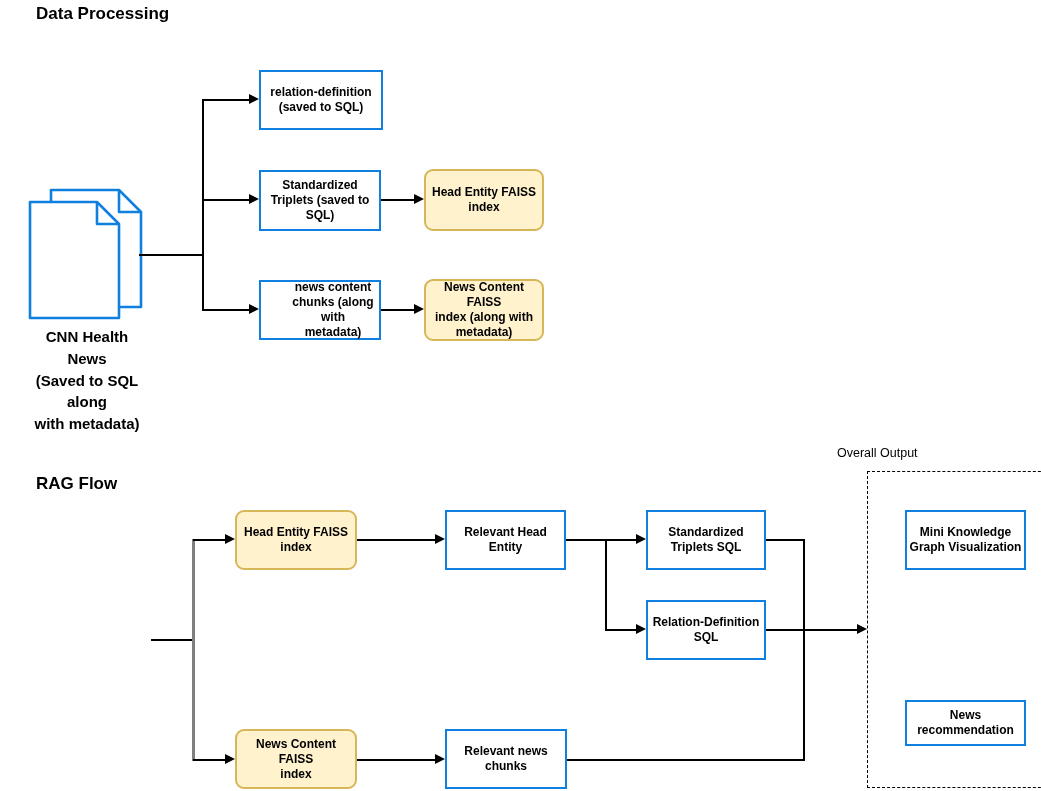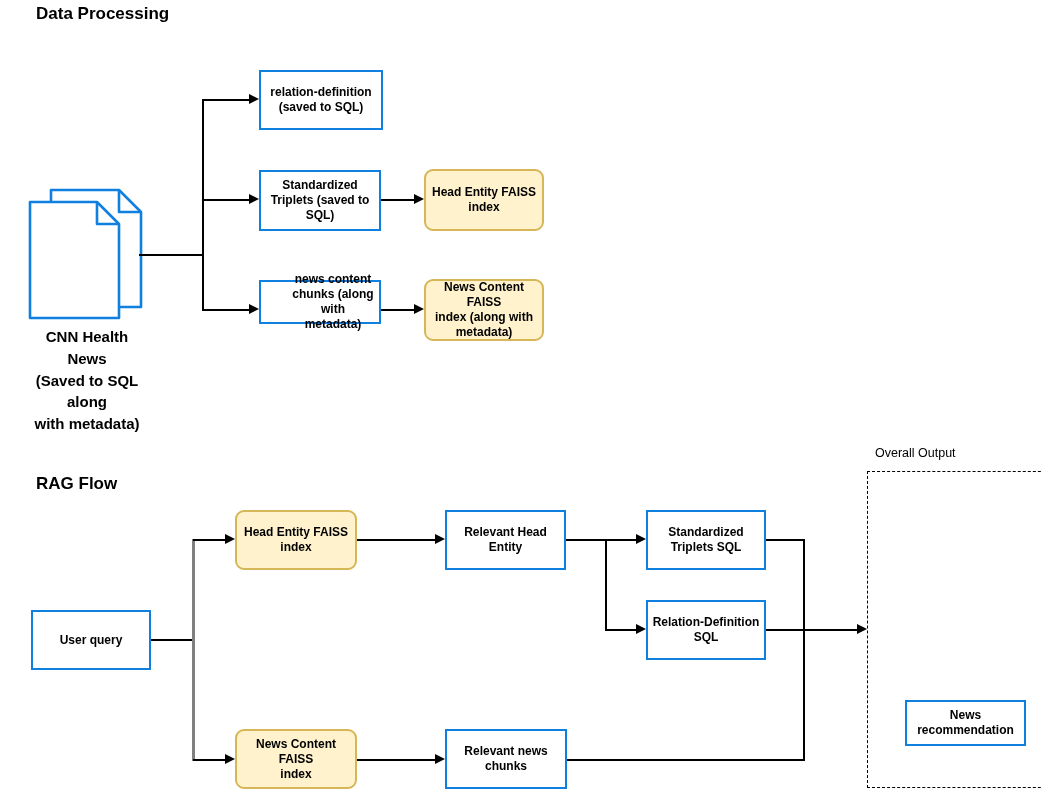--- a/index.html
+++ b/index.html
@@ -23,26 +23,26 @@
       border-bottom:5.5px solid transparent;border-left:10px solid #000;}
   .doc-caption{
     position:absolute;left:0;top:326px;width:122px;text-align:center;
     font-size:15px;font-weight:bold;line-height:1.45;white-space:pre-line;
   }
   .dashed-group{
     position:absolute;left:841px;top:471px;width:199px;height:317px;
     border:1px dashed #000;box-sizing:border-box;
   }
   .group-label{
-    position:absolute;left:849px;top:446px;font-size:12.5px;font-weight:normal;white-space:nowrap;
+    position:absolute;left:811px;top:446px;font-size:12.5px;font-weight:normal;white-space:nowrap;
   }
   
   #n-reldef{left:233px;top:70px;width:124px;height:60px;}
   #n-stdtrip{left:233px;top:170px;width:122px;height:61px;}
-  #n-newschunks{left:233px;top:280px;width:122px;height:44px;padding-left:28px;}
+  #n-newschunks{left:233px;top:280px;width:122px;height:60px;padding-left:28px;}
   #n-hefaiss-dp{left:398px;top:169px;width:120px;height:62px;}
   #n-ncfaiss-dp{left:398px;top:279px;width:120px;height:62px;}
   
   #n-userquery{left:5px;top:610px;width:120px;height:60px;}
   #n-hefaiss{left:209px;top:510px;width:122px;height:60px;}
   #n-ncfaiss{left:209px;top:729px;width:122px;height:60px;}
   #n-relhead{left:419px;top:510px;width:121px;height:60px;}
   #n-relnews{left:419px;top:729px;width:122px;height:60px;}
   #n-stsql{left:620px;top:510px;width:120px;height:60px;}
   #n-rdsql{left:620px;top:600px;width:120px;height:60px;}
@@ -112,32 +112,33 @@
   <div class="ae" style="left:610px;top:534px;"></div>
   <div class="vline" style="left:579px;top:539px;height:92px;"></div>
   <div class="hline" style="left:579px;top:629px;width:32px;"></div>
   <div class="ae" style="left:610px;top:624px;"></div>
   <div class="hline" style="left:740px;top:539px;width:39px;"></div>
   <div class="vline" style="left:777px;top:539px;height:222px;"></div>
   <div class="hline" style="left:541px;top:759px;width:237px;"></div>
   <div class="hline" style="left:740px;top:629px;width:92px;"></div>
   <div class="ae" style="left:831px;top:624px;"></div>
 
-  <div class="node" id="n-userquery">User query</div>
   <div class="node yellow" id="n-hefaiss">Head Entity FAISS
 index</div>
   <div class="node yellow" id="n-ncfaiss">News Content FAISS
 index</div>
   <div class="node" id="n-relhead">Relevant Head
 Entity</div>
   <div class="node" id="n-relnews">Relevant news
 chunks</div>
   <div class="node" id="n-stsql">Standardized
 Triplets SQL</div>
   <div class="node" id="n-rdsql">Relation-Definition
 SQL</div>
 
   <div class="group-label">Overall Output</div>
   <div class="dashed-group"></div>
+  <div class="node" id="n-minikg">Mini Knowledge
+Graph Visualization</div>
   <div class="node" id="n-newsrec">News
 recommendation</div>
 
 </div>
 
 </body></html>

